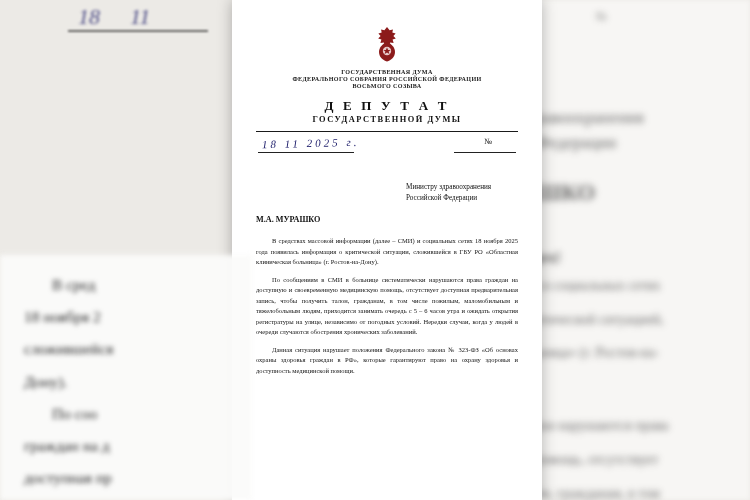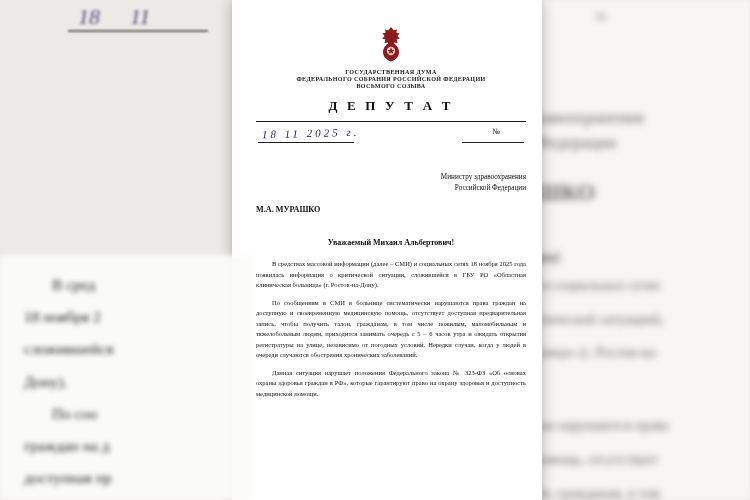--- a/index.html
+++ b/index.html
@@ -52,21 +52,21 @@
     position: absolute;
     left: 232px;
     top: 0;
     width: 310px;
     height: 500px;
     background: #ffffff;
     box-shadow: 0 0 14px rgba(0,0,0,.28);
     overflow: hidden;
   }
   .page-inner {
-    padding: 16px 16px 0 24px;
+    padding: 16px 24px 0 24px;
   }
 
   
   .emblem {
     width: 100%;
     display: flex;
     justify-content: center;
     margin-top: 10px;
     margin-bottom: 7px;
   }
@@ -146,21 +146,20 @@
     background: #222;
   }
 
   
   .addressee {
     margin-top: 24px;
     margin-left: 150px;
     font-size: 7.2px;
     line-height: 1.45;
     color: #111;
-    text-align: right;
   }
   .addressee-name {
     margin-top: 12px;
     font-size: 8.2px;
     font-weight: 700;
     color: #111;
   }
 
   .salutation {
     margin-top: 24px;
@@ -270,34 +269,34 @@
       </svg>
     </div>
 
     <div class="org-lines">
       <div class="org-line">ГОСУДАРСТВЕННАЯ ДУМА</div>
       <div class="org-line">ФЕДЕРАЛЬНОГО СОБРАНИЯ РОССИЙСКОЙ ФЕДЕРАЦИИ</div>
       <div class="org-line">ВОСЬМОГО СОЗЫВА</div>
     </div>
 
     <div class="deputat">Д Е П У Т А Т</div>
+    <div class="deputat-sub">ГОСУДАРСТВЕННОЙ ДУМЫ</div>
     <div class="rule"></div>
 
     <div class="date-row">
       <div class="date-hand">18  11  2025 г.</div>
       <div class="date-underline"></div>
       <div class="num-mark">№</div>
       <div class="num-underline"></div>
     </div>
 
     <div class="addressee" style="white-space:pre-line;">Министру здравоохранения
 Российской Федерации</div>
     <div class="addressee-name">М.А. МУРАШКО</div>
 
-    <div class="salutation">Уважаемый Михаил Альбертович!</div>
 
     <div class="body-text">
       <p>В средствах массовой информации (далее – СМИ) и социальных сетях 18 ноября 2025 года появилась информация о критической ситуации, сложившейся в ГБУ РО «Областная клиническая больница» (г. Ростов-на-Дону).</p>
       <p>По сообщениям в СМИ в больнице систематически нарушаются права граждан на доступную и своевременную медицинскую помощь, отсутствует доступная предварительная запись, чтобы получить талон, гражданам, в том числе пожилым, маломобильным и тяжелобольным людям, приходится занимать очередь с 5 – 6 часов утра и ожидать открытия регистратуры на улице, независимо от погодных условий. Нередки случаи, когда у людей в очереди случаются обострения хронических заболеваний.</p>
       <p>Данная ситуация нарушает положения Федерального закона № 323-ФЗ «Об основах охраны здоровья граждан в РФ», которые гарантируют право на охрану здоровья и доступность медицинской помощи.</p>
     </div>
 
   </div>
 </div>
 

